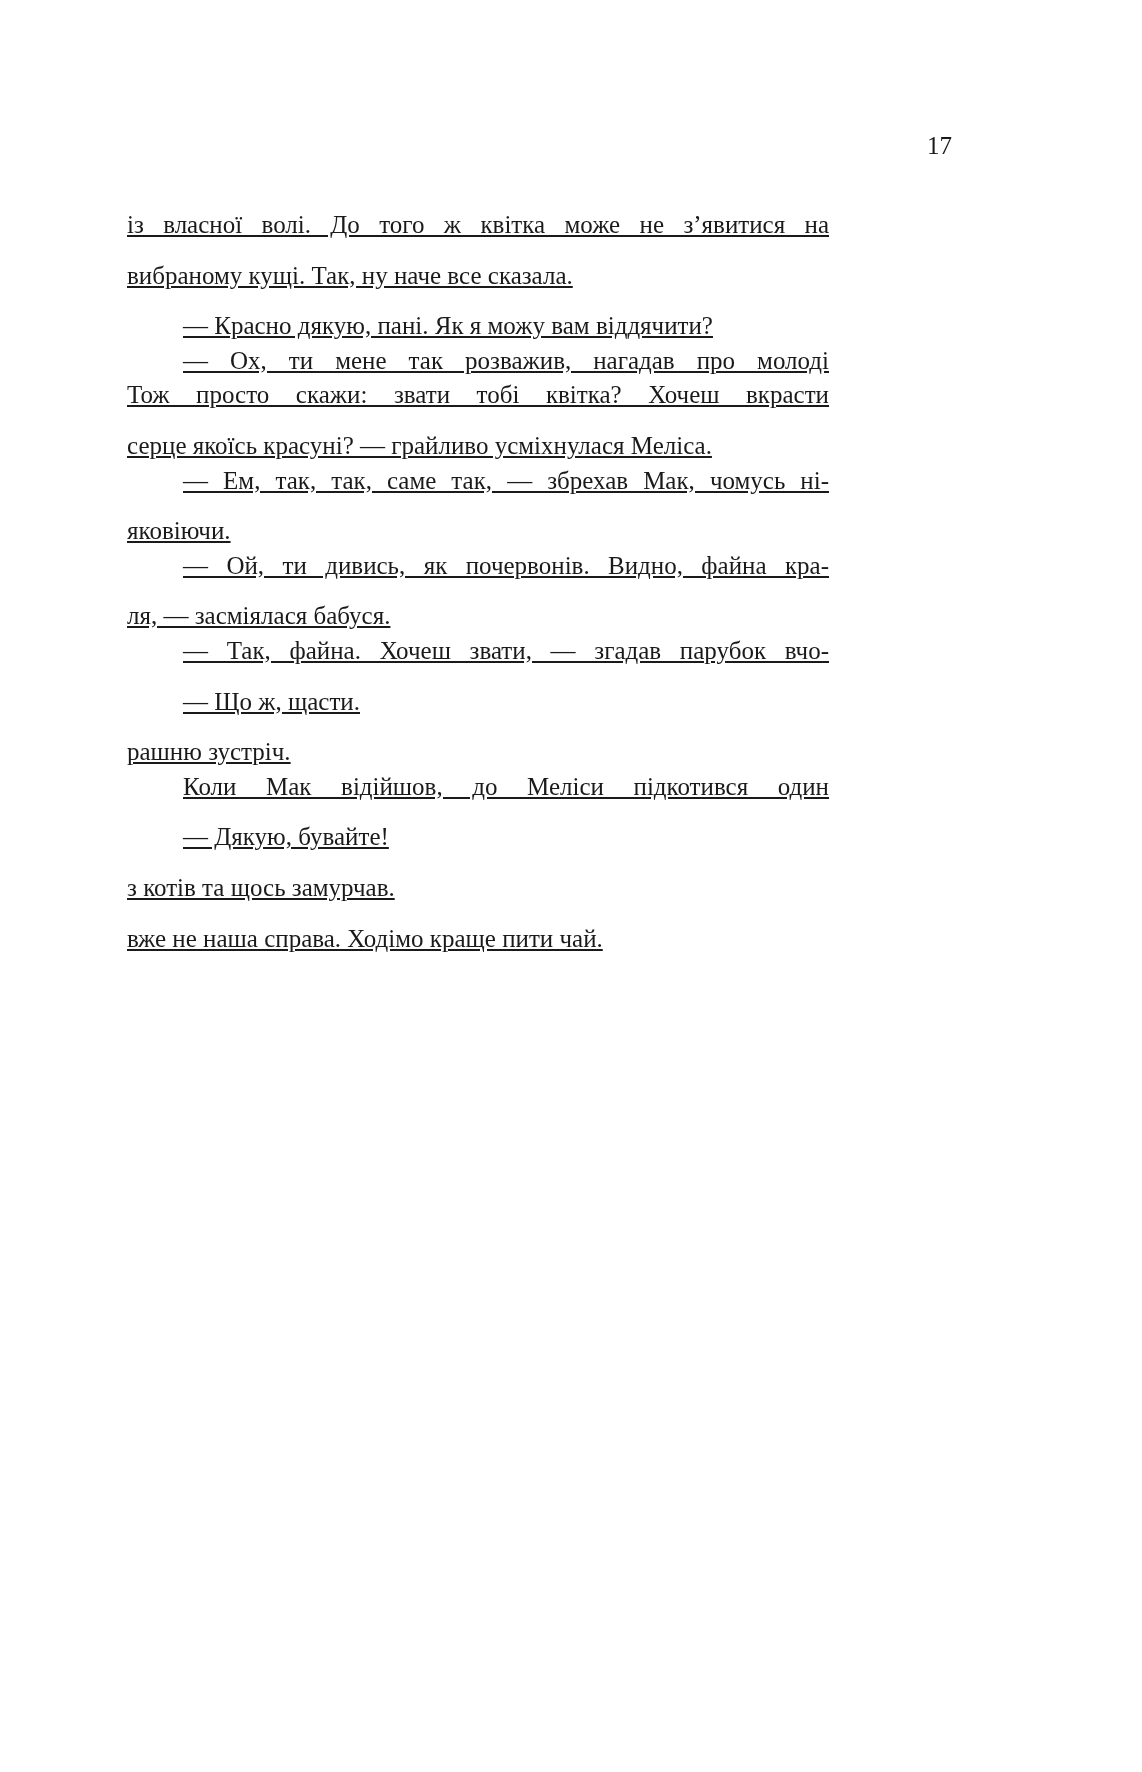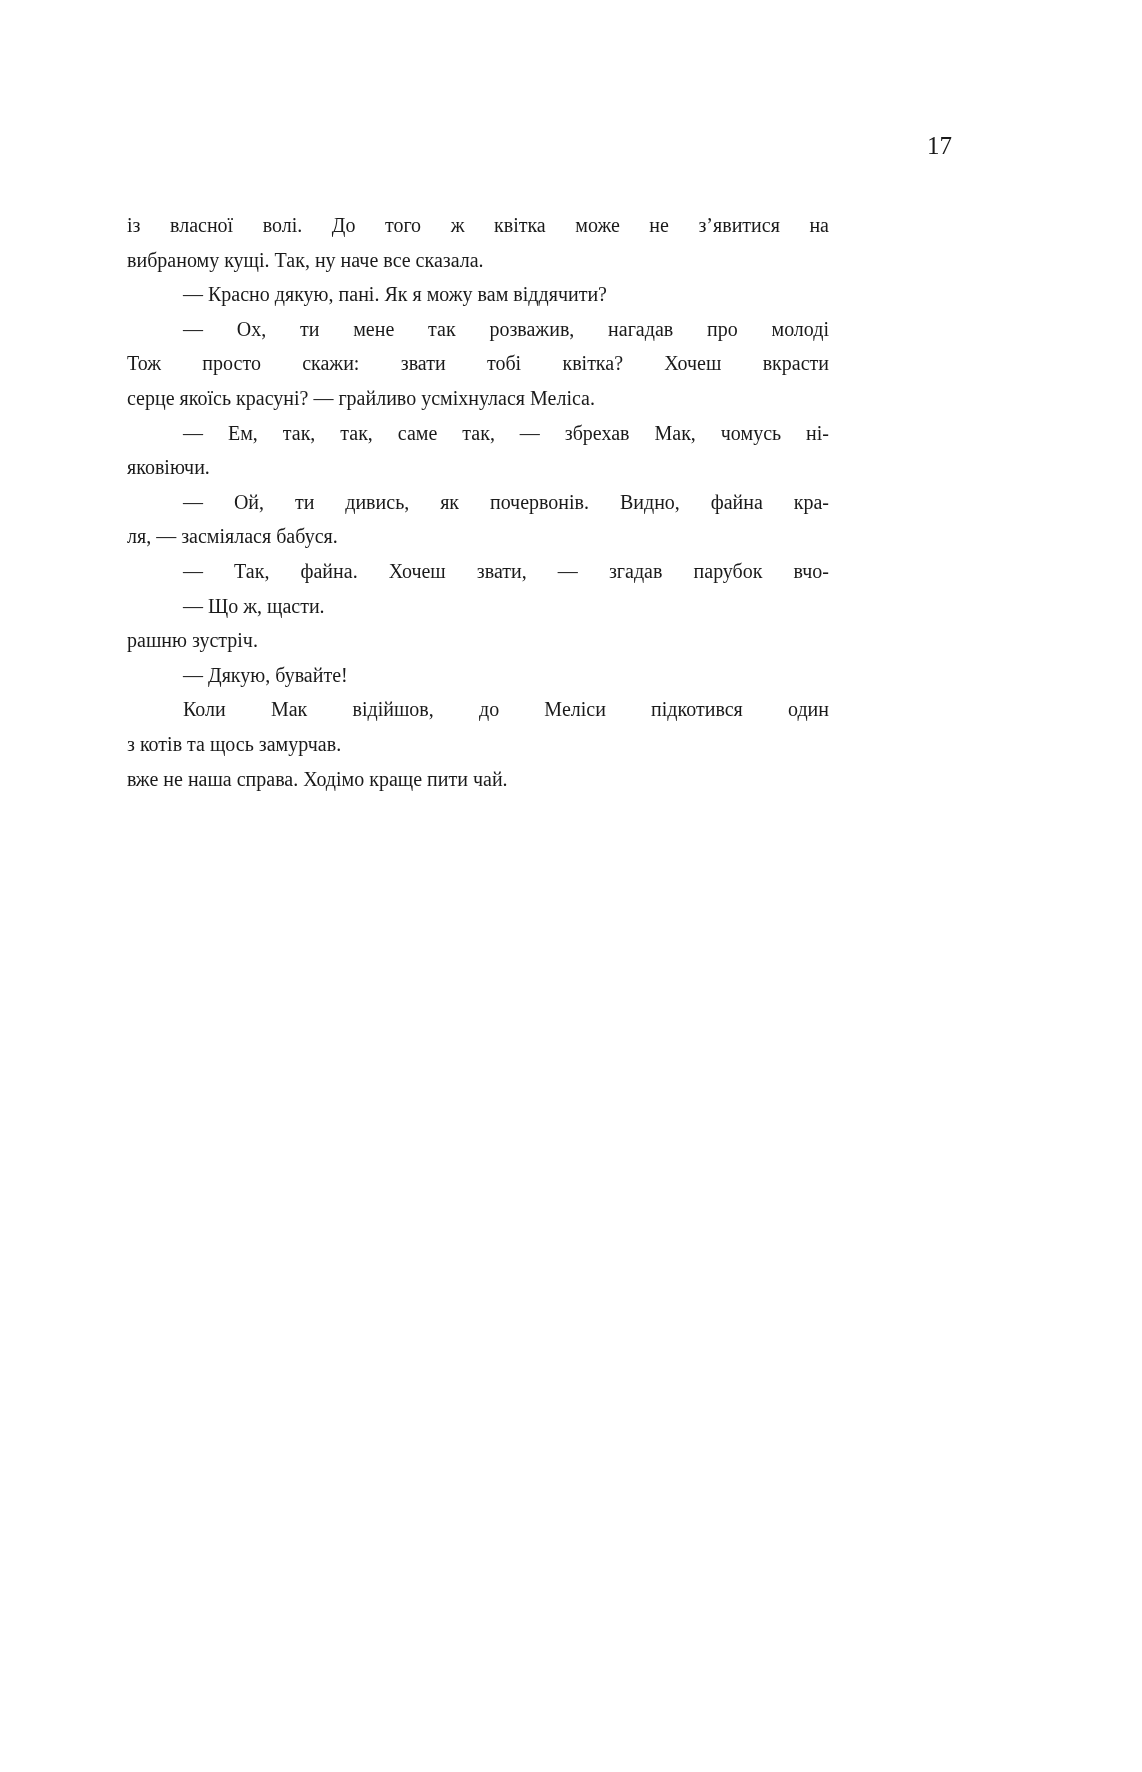--- a/index.html
+++ b/index.html
@@ -6,46 +6,46 @@
   body { width: 1142px; height: 1772px; position: relative; overflow: hidden; }
   .page-number {
     position: absolute; top: 132px; left: 0; width: 952px;
     text-align: right;
     font-family: "Liberation Serif", "DejaVu Serif", serif;
     font-size: 25px; color: #1a1a1a;
   }
   .text-block {
     position: absolute; top: 208px; left: 127px; width: 702px;
     font-family: "Liberation Serif", "DejaVu Serif", serif;
-    font-size: 20px; color: #1a1a1a;
+    font-size: 25px; color: #1a1a1a; text-decoration: underline;
   }
   .line {
     height: 34.6px; line-height: 34.6px;
     white-space: nowrap;
     text-align: justify; text-align-last: justify;
   }
   .line.indent { padding-left: 56px; }
-  .line.last { text-align-last: left; }
+  .line.last { text-align-last: left; margin-top: 16px; }
 </style>
 </head>
 <body>
 
 <div class="page-number">17</div>
 
 <div class="text-block">
   <div class="line">із власної волі. До того ж квітка може не зʼявитися на</div>
   <div class="line last">вибраному кущі. Так, ну наче все сказала.</div>
   <div class="line indent last">— Красно дякую, пані. Як я можу вам віддячити?</div>
   <div class="line indent">— Ох, ти мене так розважив, нагадав про молоді</div>
   <div class="line">Тож просто скажи: звати тобі квітка? Хочеш вкрасти</div>
   <div class="line last">серце якоїсь красуні? — грайливо усміхнулася Меліса.</div>
   <div class="line indent">— Ем, так, так, саме так, — збрехав Мак, чомусь ні-</div>
   <div class="line last">яковіючи.</div>
   <div class="line indent">— Ой, ти дивись, як почервонів. Видно, файна кра-</div>
   <div class="line last">ля, — засміялася бабуся.</div>
   <div class="line indent">— Так, файна. Хочеш звати, — згадав парубок вчо-</div>
   <div class="line indent last">— Що ж, щасти.</div>
   <div class="line last">рашню зустріч.</div>
+  <div class="line indent">Коли Мак відійшов, до Меліси підкотився один</div>
   <div class="line indent last">— Дякую, бувайте!</div>
-  <div class="line indent">Коли Мак відійшов, до Меліси підкотився один</div>
   <div class="line last">з котів та щось замурчав.</div>
   <div class="line last">вже не наша справа. Ходімо краще пити чай.</div>
 </div>
 
 </body></html>

